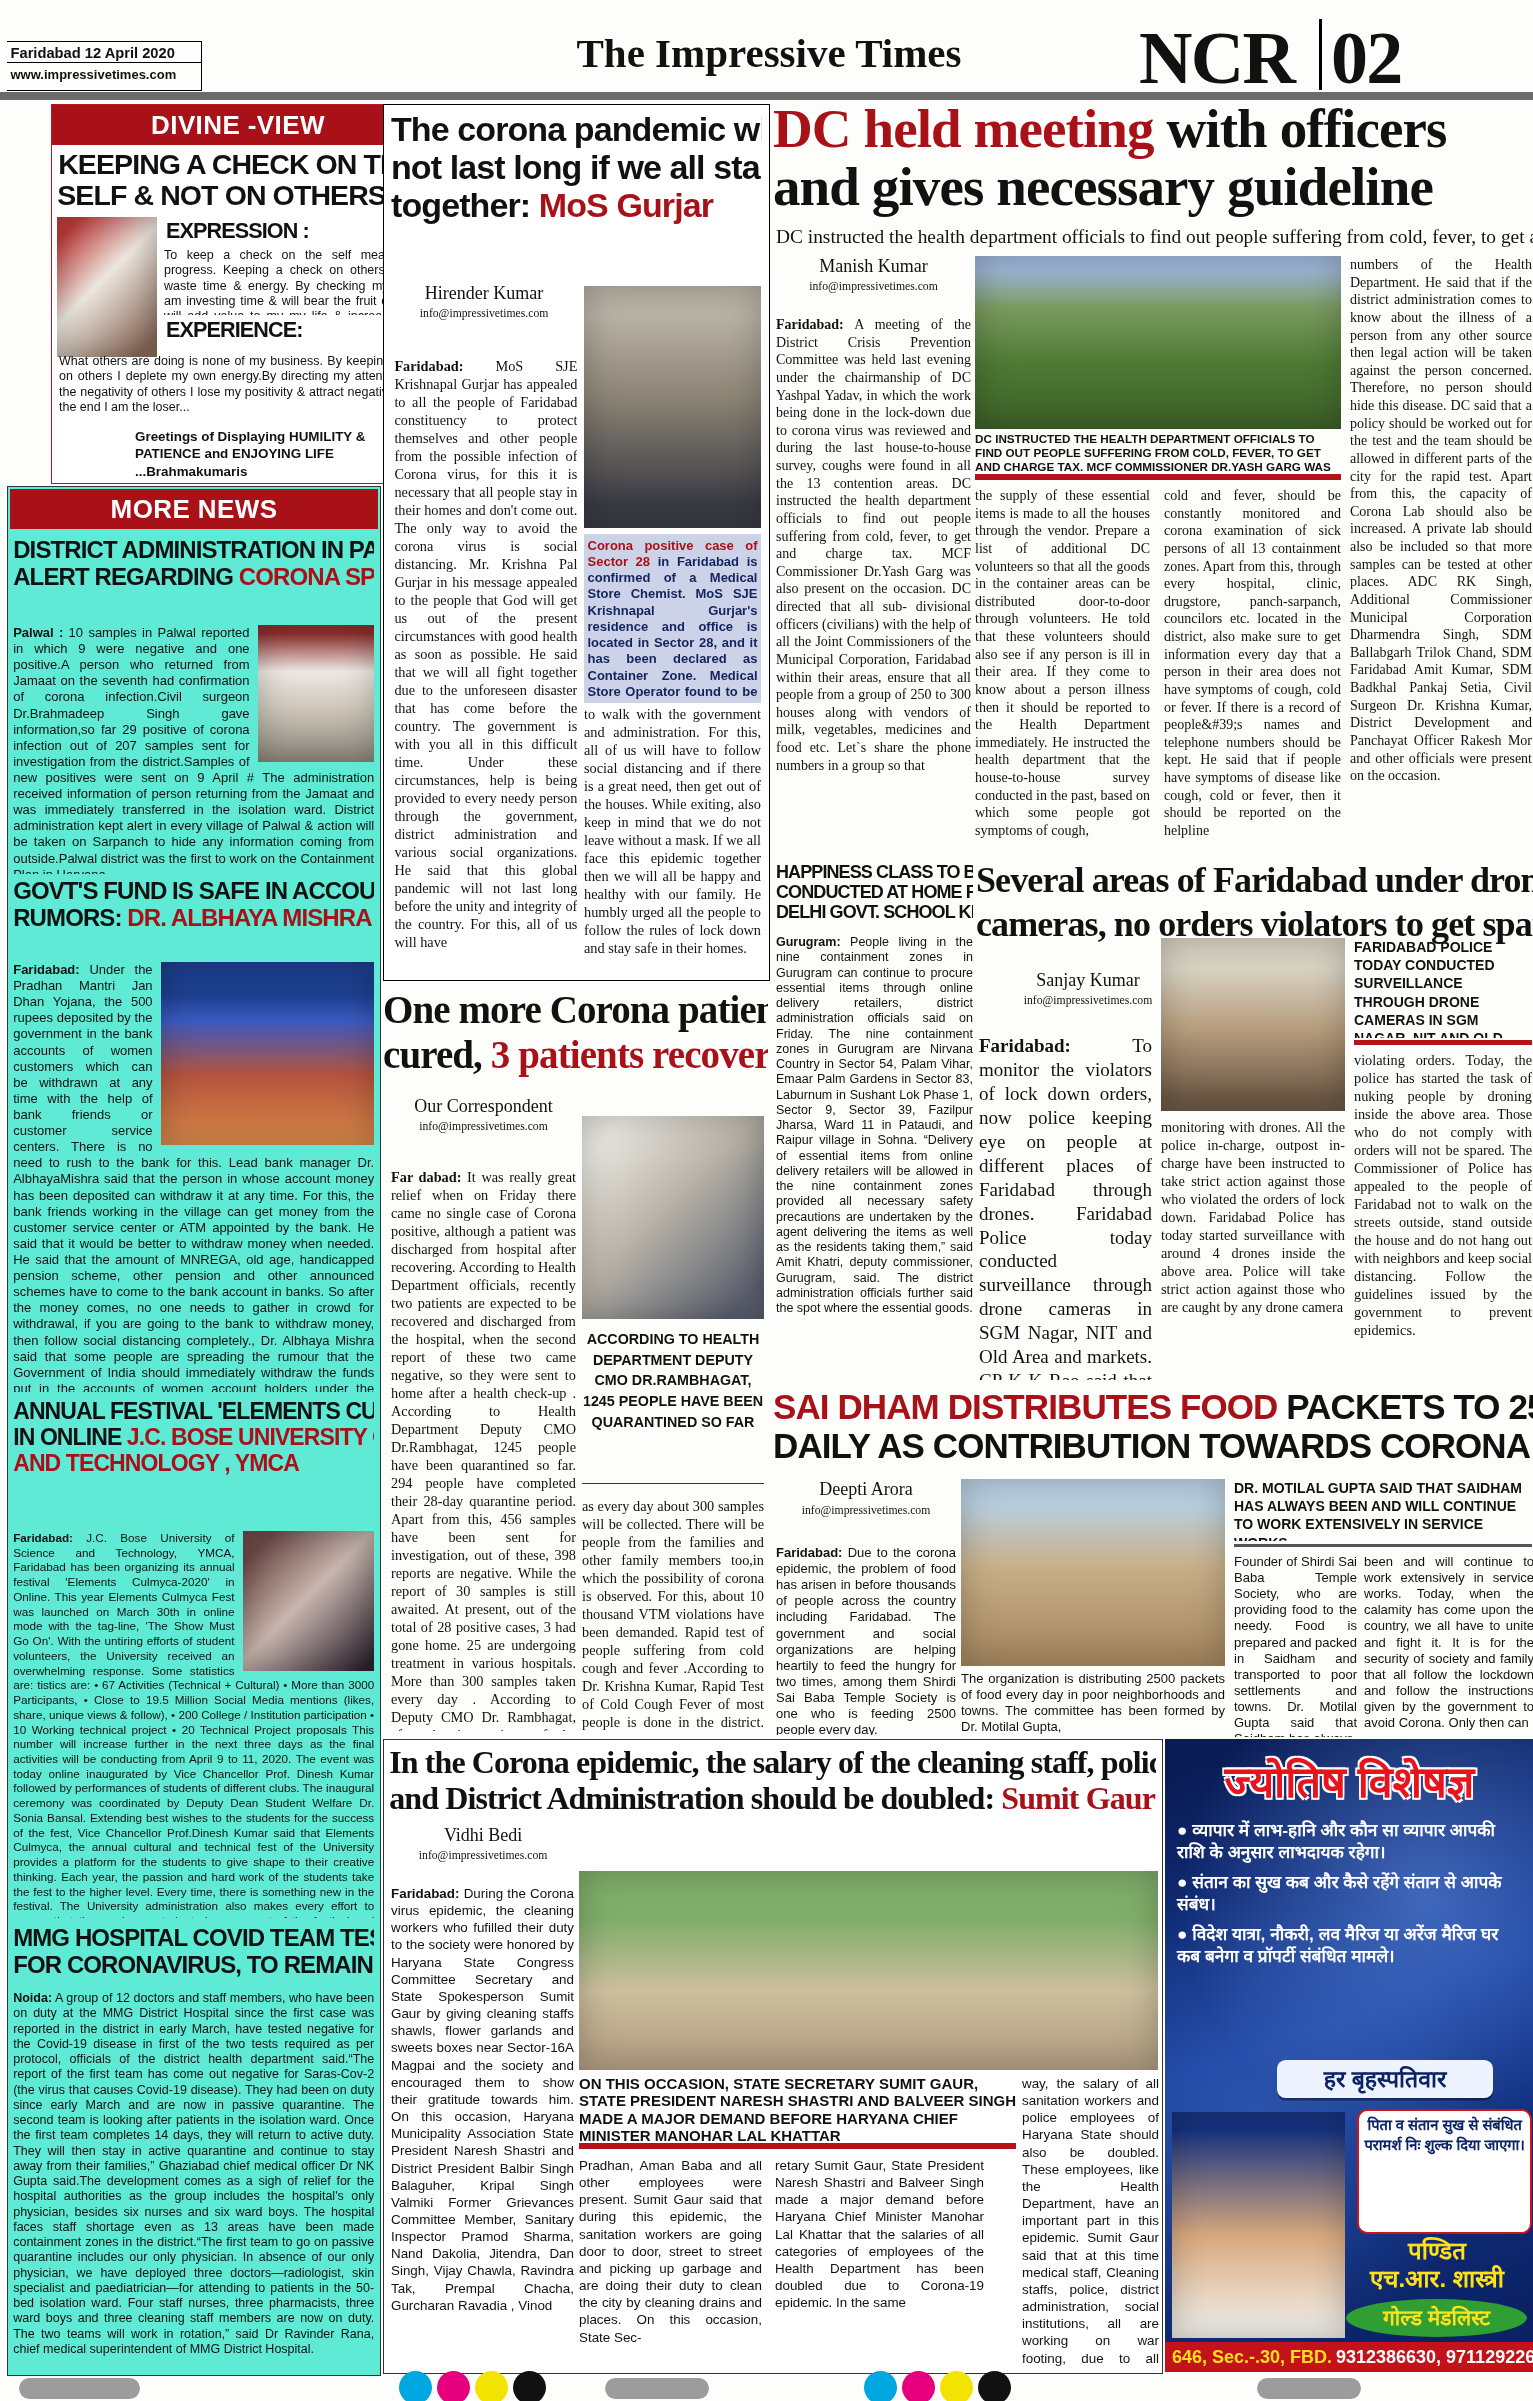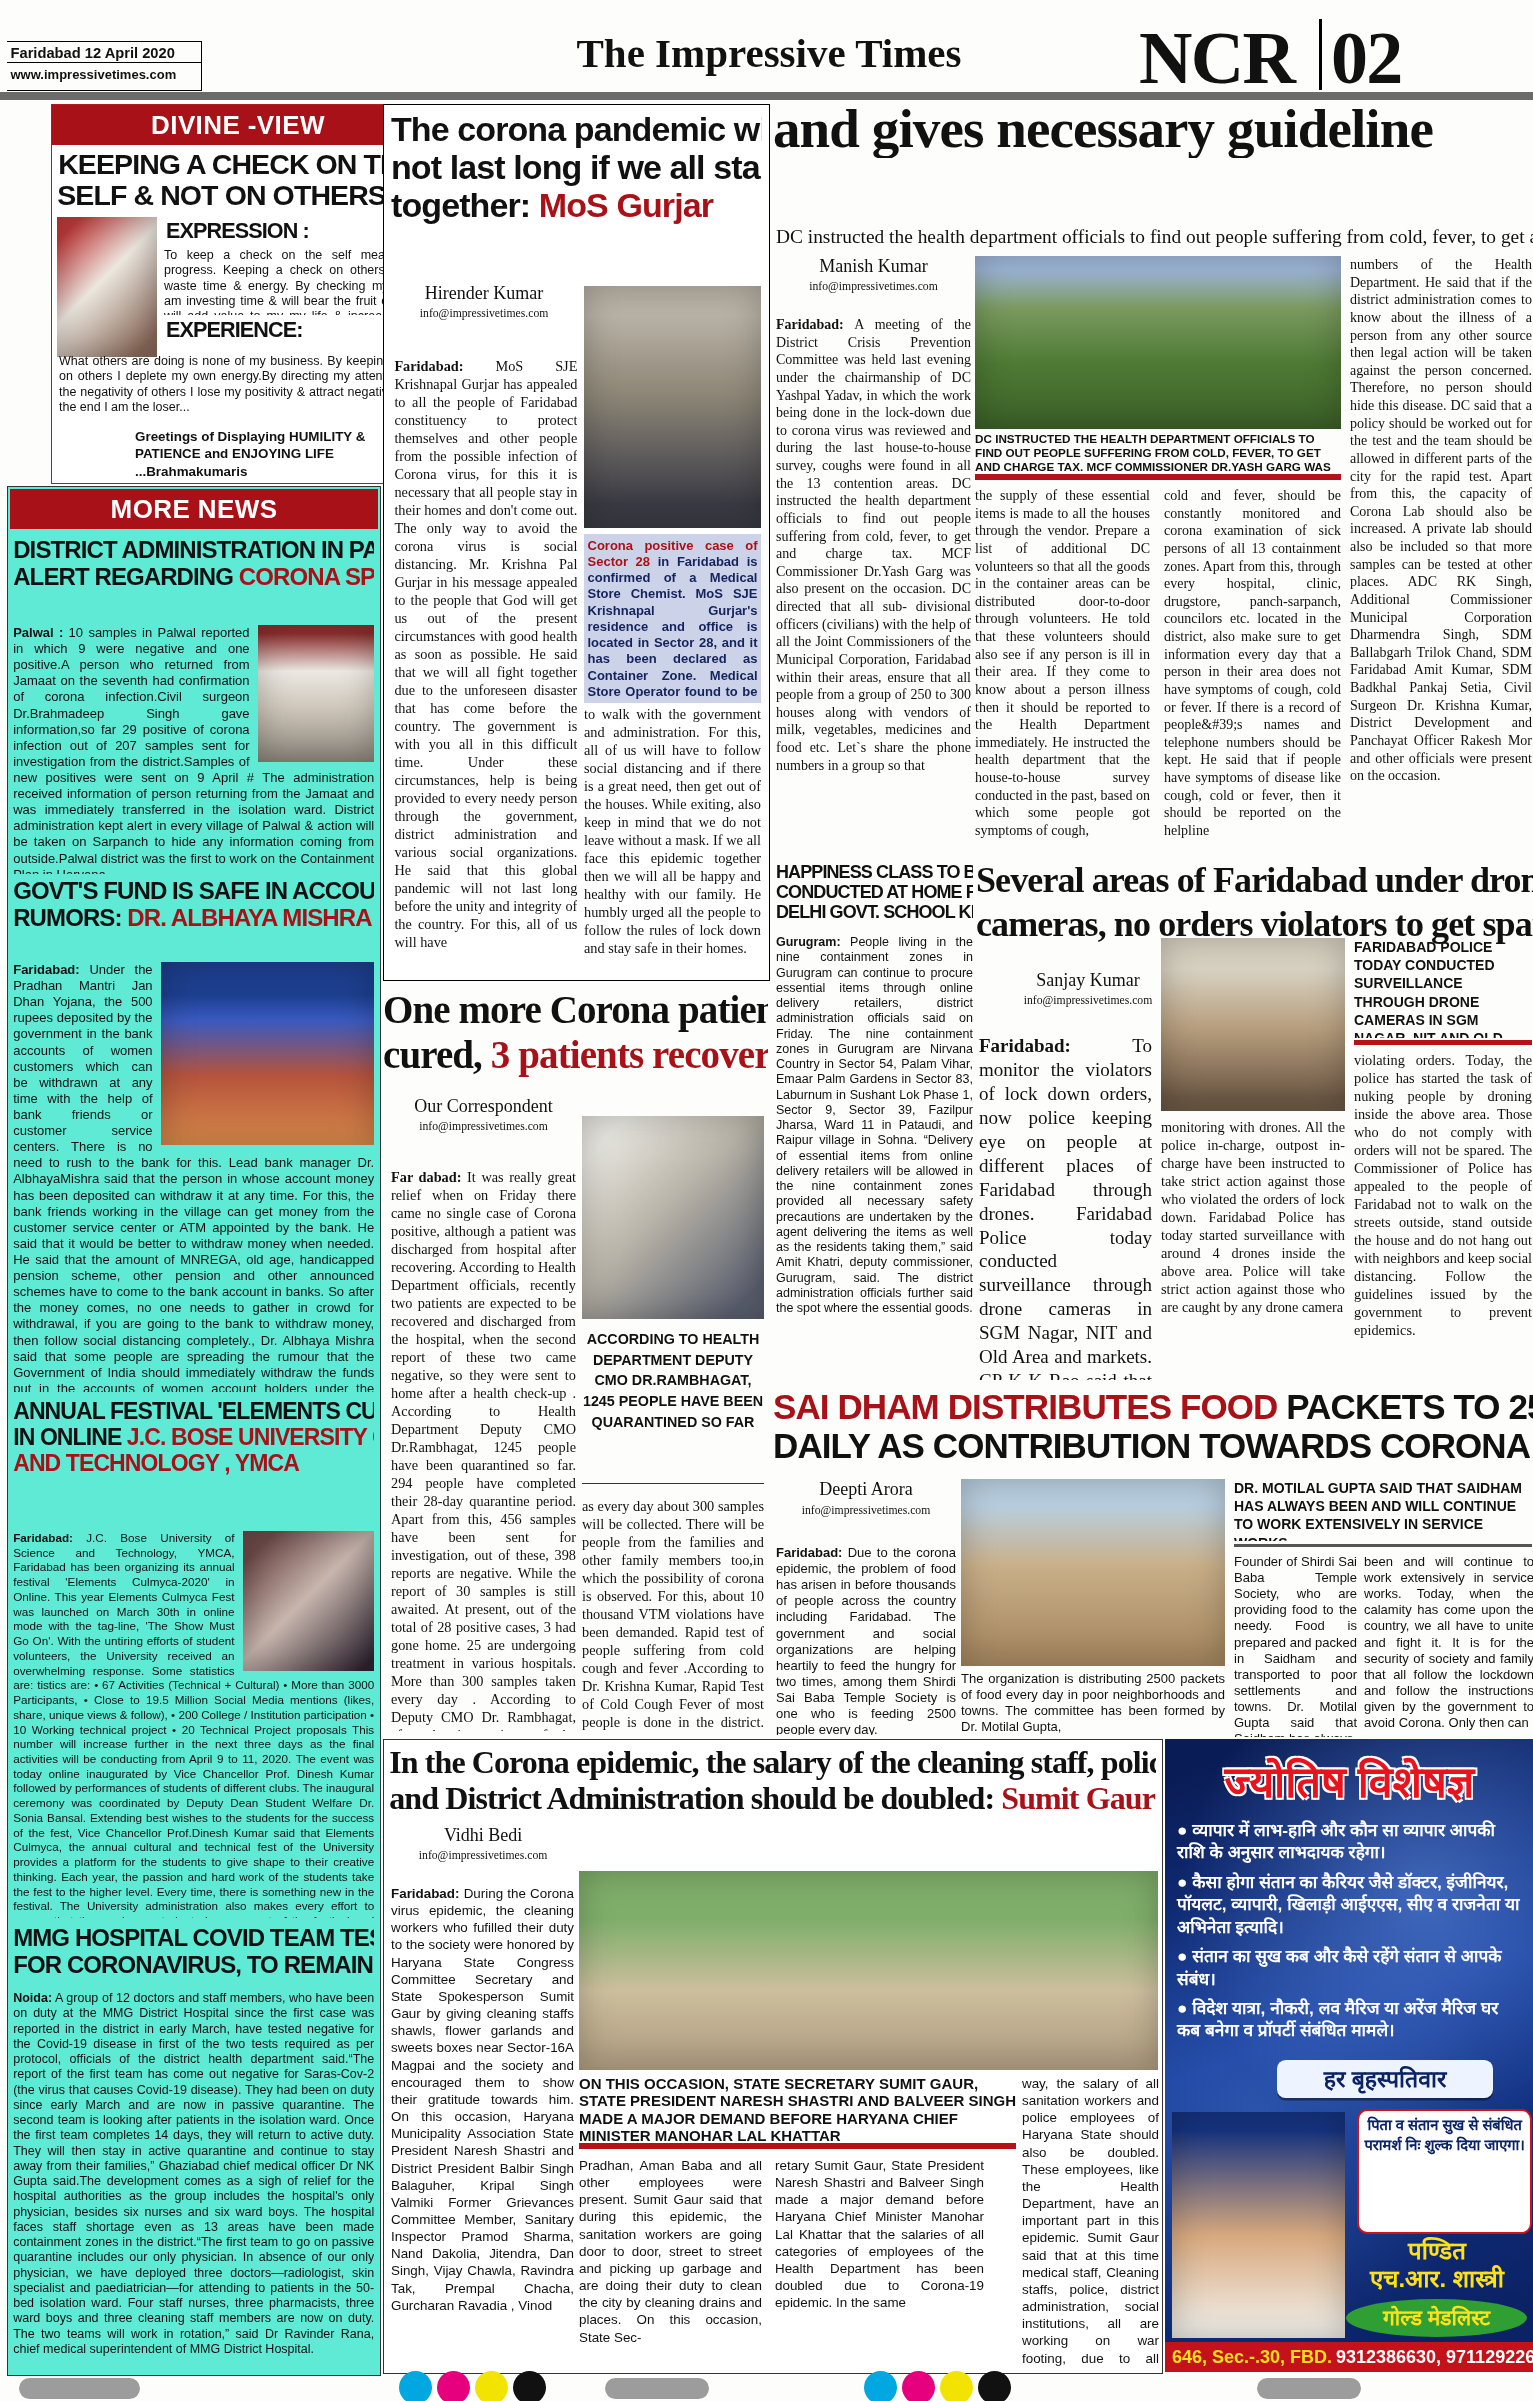--- a/index.html
+++ b/index.html
@@ -148,20 +148,21 @@
 <div class="abs byl-mail" style="left:391px;top:1120px;width:185px;">info@impressivetimes.com</div>
 <div class="abs sbody jus" style="left:391px;top:1168px;width:185px;height:563px;font-size:14.3px;">
   <b>Far dabad:</b>
   <span>It was really great relief when on Friday there came no single case of Corona positive, although a patient was discharged from hospital after recovering. According to Health Department officials, recently two patients are expected to be recovered and discharged from the hospital, when the second report of these two came negative, so they were sent to home after a health check-up . According to Health Department Deputy CMO Dr.Rambhagat, 1245 people have been quarantined so far. 294 people have completed their 28-day quarantine period. Apart from this, 456 samples have been sent for investigation, out of these, 398 reports are negative. While the report of 30 samples is still awaited. At present, out of the total of 28 positive cases, 3 had gone home. 25 are undergoing treatment in various hospitals. More than 300 samples taken every day . According to Deputy CMO Dr. Rambhagat, after the instructions of the government, the number of samples will be increased in the district</span>
 </div>
 <div class="abs photo ph-cured" style="left:582px;top:1116px;width:182px;height:203px;"></div>
 <div class="abs sans cap ctr" style="left:582px;top:1329px;width:182px;height:154px;font-size:14.3px;line-height:1.45;border-bottom:1.7px solid #333;">ACCORDING TO HEALTH DEPARTMENT DEPUTY CMO DR.RAMBHAGAT, 1245 PEOPLE HAVE BEEN QUARANTINED SO FAR</div>
 <div class="abs sbody jus" style="left:582px;top:1497px;width:182px;height:235px;font-size:14.3px;">as every day about 300 samples will be collected. There will be people from the families and other family members too,in which the possibility of corona is observed. For this, about 10 thousand VTM violations have been demanded. Rapid test of people suffering from cold cough and fever .According to Dr. Krishna Kumar, Rapid Test of Cold Cough Fever of most people is  done in the district. Out of these, cold, cough, fever were found in more than a thousand people. Directorate has demanded less than 1 thousand kits. He said that the report comes in 10 to 15 minutes in the rapid test. The report contains information on the symptoms of corona.</div>
 
 <div class="abs" style="left:773px;top:100px;width:760px;">
+  <div class="hl-serif nowrap" style="font-size:55px;line-height:1.06;"><span class="red">DC held meeting</span><span> with officers</span></div>
   <div class="hl-serif nowrap" style="font-size:55px;line-height:1.06;">and gives necessary guideline</div>
 </div>
 <div class="abs serif nowrap" style="left:776px;top:226px;width:758px;font-size:19.4px;">DC instructed the health department officials to find out people suffering from cold, fever, to get and charge tax.</div>
 <div class="abs byl-name" style="left:776px;top:256px;width:195px;">Manish Kumar</div>
 <div class="abs byl-mail" style="left:776px;top:280px;width:195px;">info@impressivetimes.com</div>
 <div class="abs sbody jus" style="left:776px;top:316px;width:195px;height:537px;">
   <b>Faridabad:</b>
   <span>A meeting of the District Crisis Prevention Committee was held last evening under the chairmanship of DC Yashpal Yadav, in which the work being done in the lock-down due to corona virus was reviewed and during the last house-to-house survey, coughs were found in all the 13 contention areas. DC instructed the health department officials to find out people suffering from cold, fever, to get and charge tax. MCF Commissioner Dr.Yash Garg was also present on the occasion. DC directed that all sub- divisional officers (civilians) with the help of all the Joint Commissioners of the Municipal Corporation, Faridabad within their areas, ensure that all people from a group of 250 to 300 houses along with vendors of milk, vegetables, medicines and food etc. Let`s share the phone numbers in a group so that</span>
 </div>
 <div class="abs photo ph-dc" style="left:975px;top:256px;width:366px;height:173px;"></div>
@@ -237,21 +238,20 @@
 </div>
 
 <div class="abs" style="left:1165px;top:1739px;width:369px;height:633px;background:
       radial-gradient(circle at 70% 25%, rgba(120,170,255,.45), rgba(0,0,0,0) 45%),
       radial-gradient(circle at 25% 60%, rgba(90,140,230,.35), rgba(0,0,0,0) 50%),
       linear-gradient(160deg,#0a1c55 5%,#153a96 45%,#0b2265 90%);">
   <div class="ctr" style="margin-top:12px;font-size:43px;font-weight:bold;color:#e8131c;
        text-shadow:-1.7px -1.7px 0 #fff,1.7px -1.7px 0 #fff,-1.7px 1.7px 0 #fff,1.7px 1.7px 0 #fff;">ज्योतिष विशेषज्ञ</div>
   <div style="color:#fff;font-weight:bold;font-size:17.3px;line-height:1.3;padding:8.6px 12px 0 12px;">
     <div style="margin-bottom:7px;">● <span>व्यापार में लाभ-हानि और कौन सा व्यापार आपकी राशि के अनुसार लाभदायक रहेगा।</span></div>
-    <div style="margin-bottom:7px;">● <span>कैसा होगा संतान का कैरियर जैसे डॉक्टर, इंजीनियर, पॉयलट, व्यापारी, खिलाड़ी आईएएस, सीए व राजनेता या अभिनेता इत्यादि।</span></div>
     <div style="margin-bottom:7px;">● <span>संतान का सुख कब और कैसे रहेंगे संतान से आपके संबंध।</span></div>
     <div style="margin-bottom:5px;">● <span>विदेश यात्रा, नौकरी, लव मैरिज या अरेंज मैरिज घर कब बनेगा व प्रॉपर्टी संबंधित मामले।</span></div>
   </div>
   <div class="abs ctr" style="left:112px;top:321px;width:216px;height:38px;background:#eef4ff;border-radius:8.6px;
        color:#0b2265;font-weight:bold;font-size:23px;line-height:38px;box-shadow:0 2.6px 0 rgba(0,0,0,.4);">हर बृहस्पतिवार</div>
   <div class="abs photo ph-pandit" style="left:7px;top:373px;width:173px;height:226px;"></div>
   <div class="abs ctr" style="left:192px;top:370px;width:161px;height:111px;background:#fff;border:2.6px solid #d01219;border-radius:10.4px;
        color:#0b2265;font-weight:bold;font-size:14.7px;line-height:1.35;padding:5.2px;">पिता व संतान सुख से संबंधित परामर्श निः शुल्क दिया जाएगा।</div>
   <div class="abs ctr" style="left:183px;top:498px;width:178px;color:#ffe11a;font-weight:bold;font-size:24px;line-height:1.15;">
     <div>पण्डित</div>

